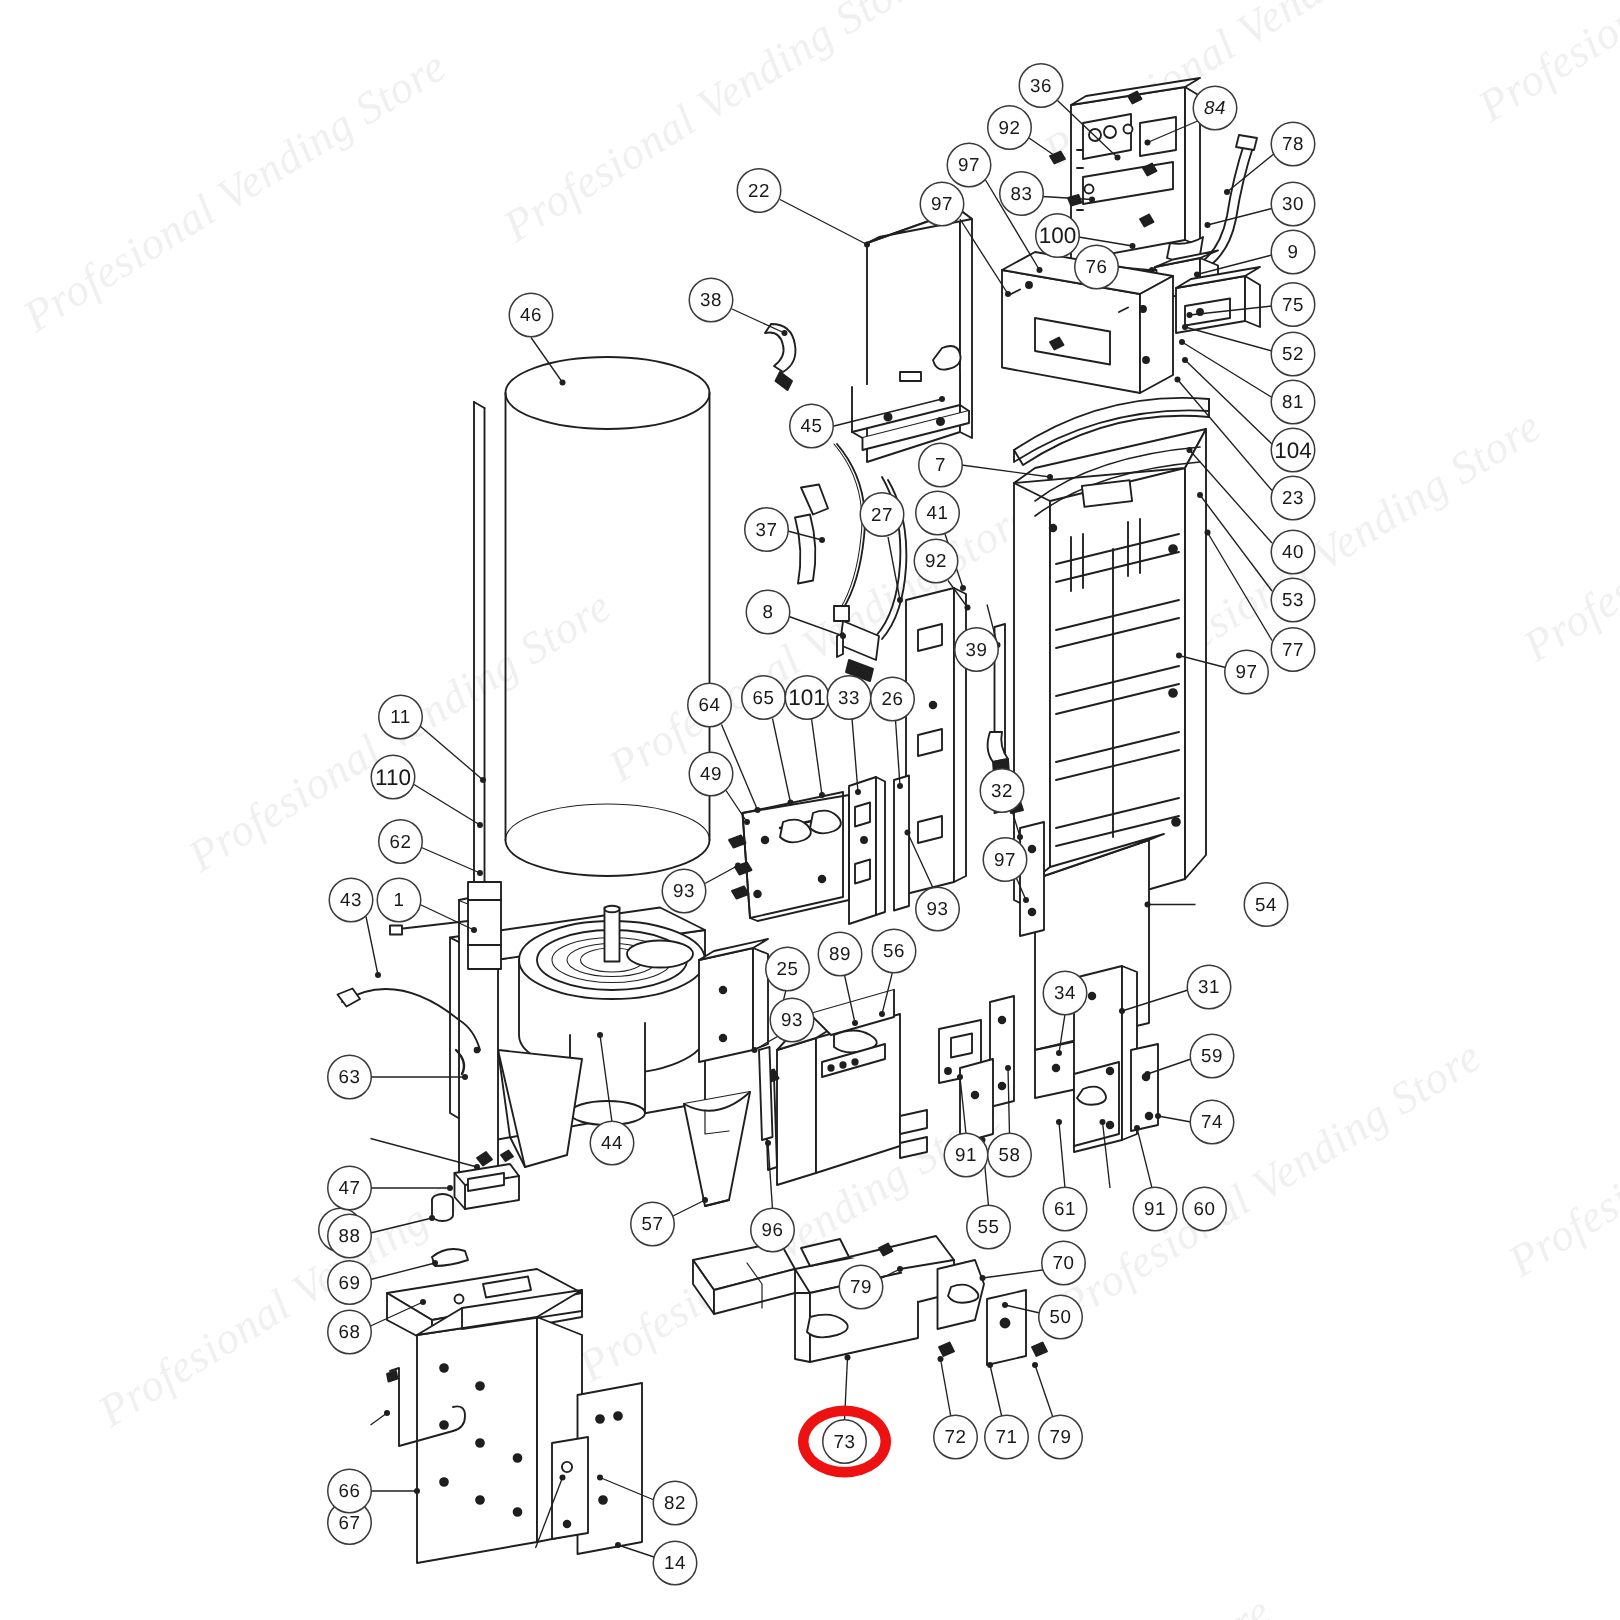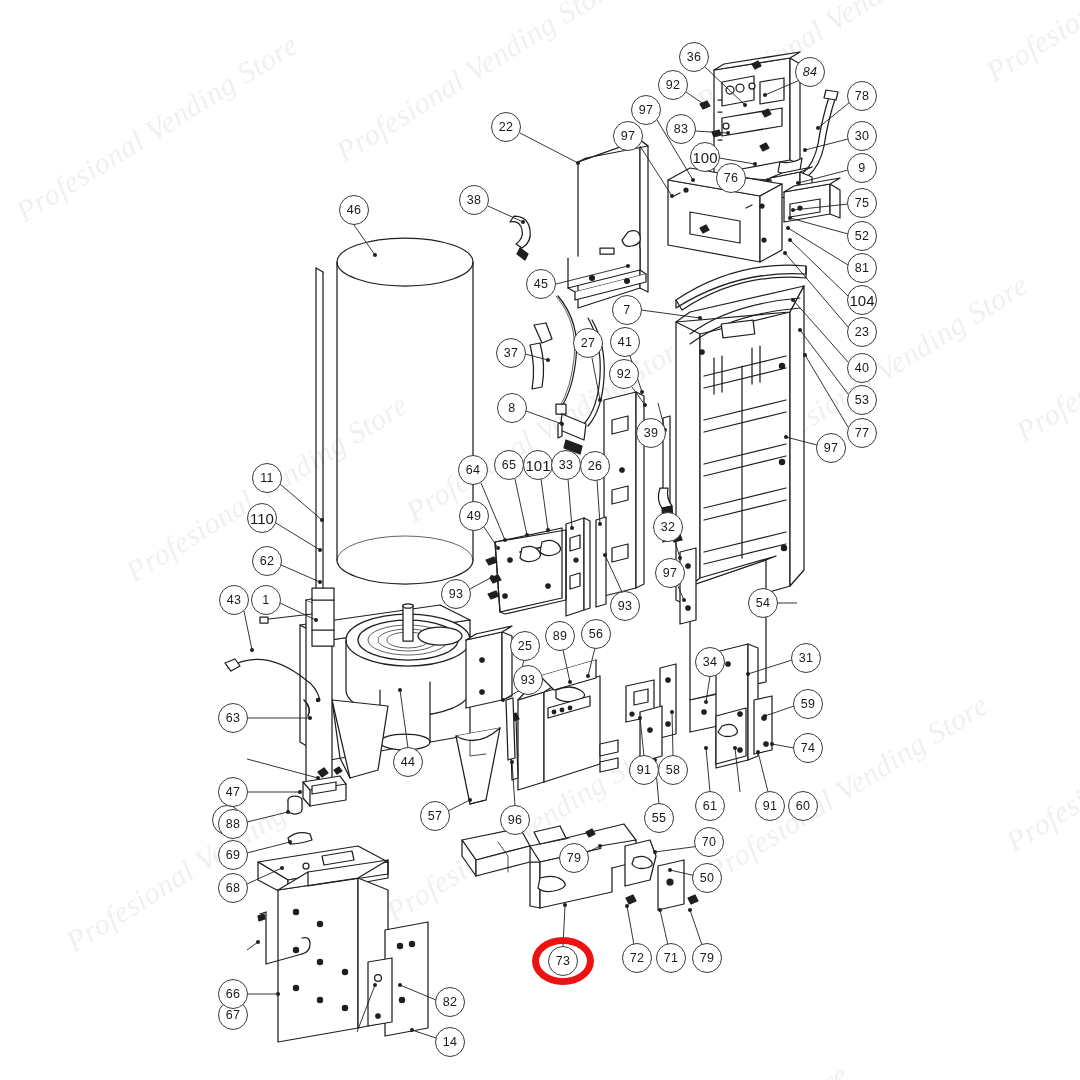--- a/index.html
+++ b/index.html
@@ -665,21 +665,21 @@
       <div class="callout" style="left: 473px; top: 470px;">64</div>
       <div class="callout" style="left: 509px; top: 465px;">65</div>
       <div class="callout wide" style="left: 538px; top: 465px; text-align: right;">101</div>
       <div class="callout" style="left: 566px; top: 465px;">33</div>
       <div class="callout" style="left: 595px; top: 466px;">26</div>
       <div class="callout" style="left: 474px; top: 516px;">49</div>
       <div class="callout" style="left: 456px; top: 594px;">93</div>
       <div class="callout" style="left: 625px; top: 606px;">93</div>
       <div class="callout" style="left: 668px; top: 527px;">32</div>
       <div class="callout" style="left: 670px; top: 573px;">97</div>
-      <div class="callout" style="left: 763px; top: 603px;">54</div>
+      <div class="callout" style="left: 844px; top: 603px;">54</div>
       <div class="callout" style="left: 525px; top: 646px;">25</div>
       <div class="callout" style="left: 560px; top: 636px;">89</div>
       <div class="callout" style="left: 596px; top: 634px;">56</div>
       <div class="callout" style="left: 528px; top: 680px;">93</div>
       <div class="callout" style="left: 710px; top: 662px;">34</div>
       <div class="callout" style="left: 806px; top: 658px;">31</div>
       <div class="callout" style="left: 808px; top: 704px;">59</div>
       <div class="callout" style="left: 808px; top: 748px;">74</div>
       <div class="callout" style="left: 644px; top: 770px;">91</div>
       <div class="callout" style="left: 673px; top: 770px;">58</div>

